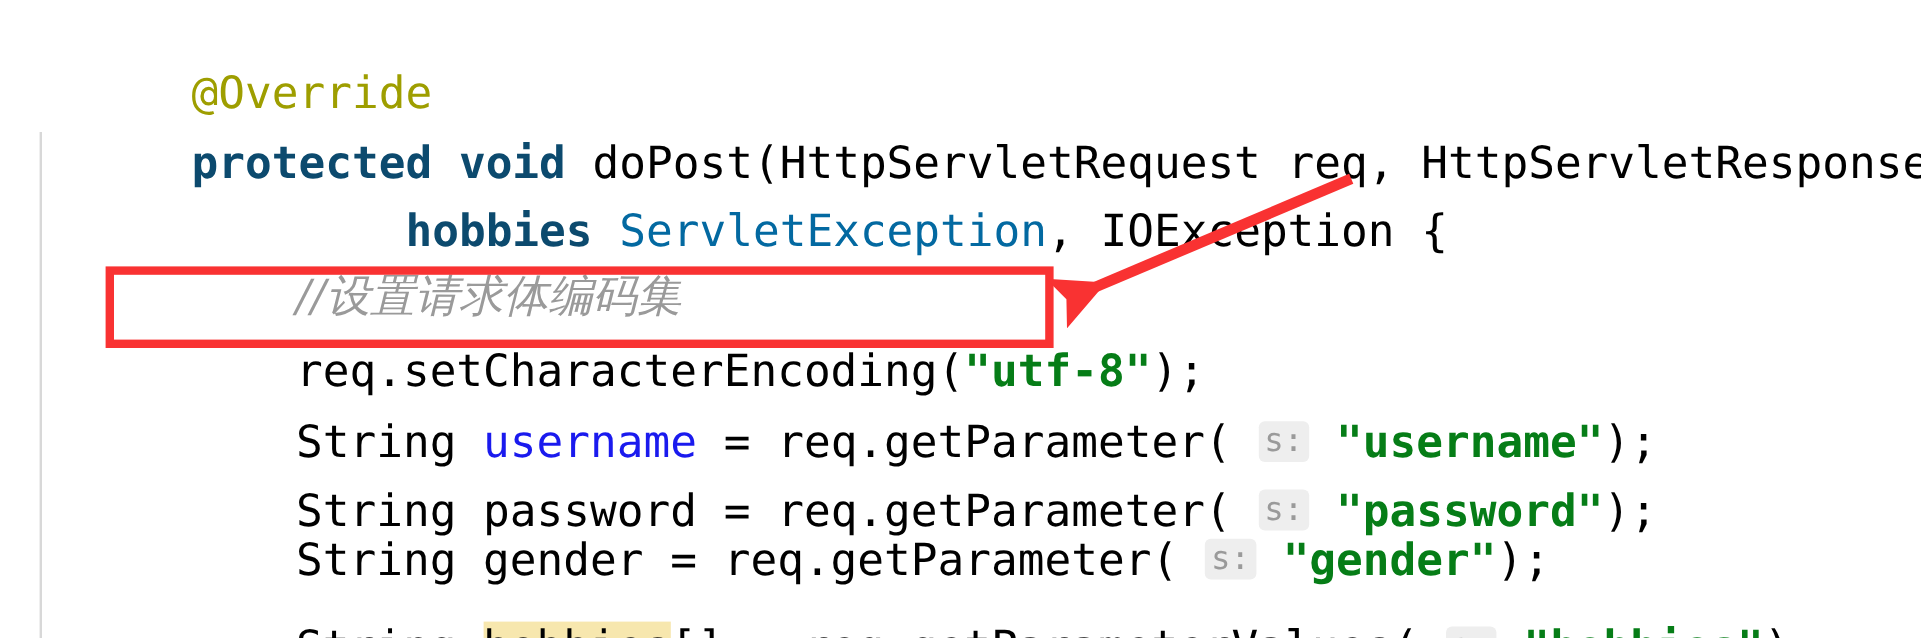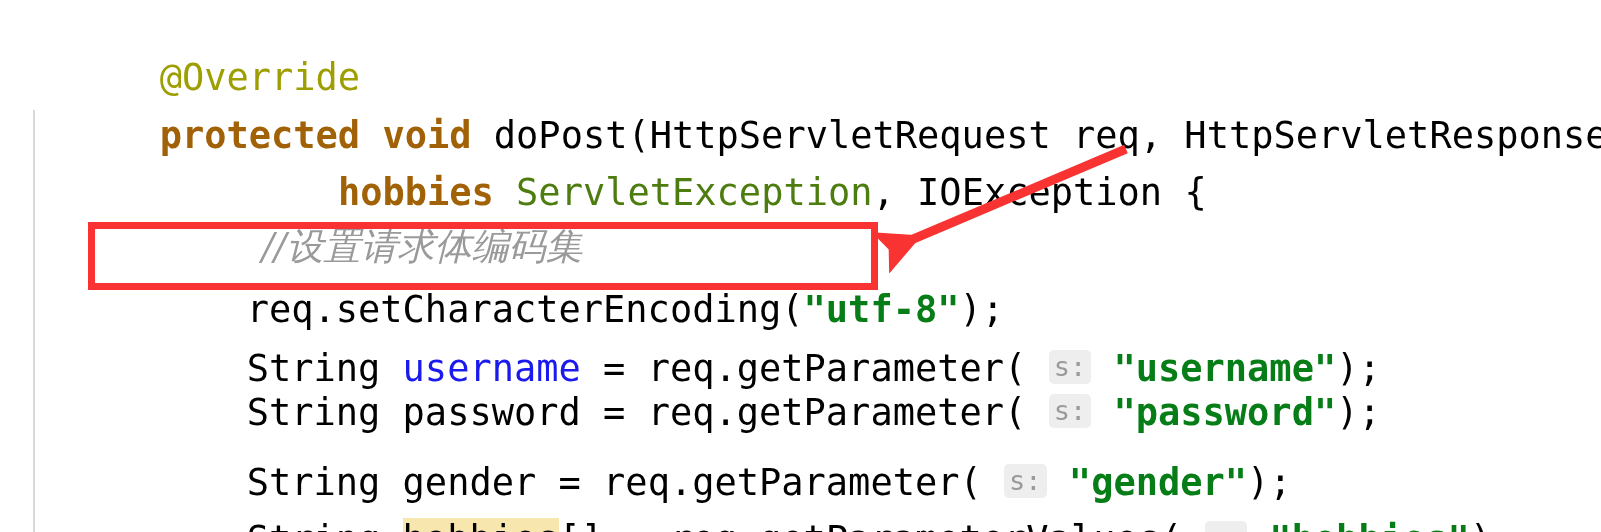--- a/index.html
+++ b/index.html
@@ -32,32 +32,32 @@
     line-height: 57px;
     font-size: 37px;
     letter-spacing: 0px;
     color: #000000;
     white-space: pre;
   }
 
   .ln-0  { top: -8px;  left: 26px; }
   .ln-1  { top: 50px;  left: 26px; }
   .ln-2  { top: 107px; left: 26px; }
-  .ln-3  { top: 161px; left: 128px; }
+  .ln-3  { top: 161px; left: 113px; }
   .ln-4  { top: 224px; left: 113px; }
   .ln-5  { top: 283px; left: 113px; }
-  .ln-6  { top: 327px; left: 113px; }
-  .ln-7  { top: 397px; left: 113px; }
+  .ln-6  { top: 340px; left: 113px; }
+  .ln-7  { top: 381px; left: 113px; }
   .ln-8  { top: 454px; left: 113px; }
 
   
   .tok-annotation { color: #9e9e00; }
-  .tok-keyword    { color: #a16207; font-weight: bold; }
+  .tok-keyword    { color: #0c4a6e; font-weight: bold; }
   .tok-plain      { color: #000000; }
-  .tok-grayed     { color: #4d7c0f; margin-top: 24px; }
+  .tok-grayed     { color: #0369a1; margin-top: 24px; }
   .tok-string     { color: #067d17; font-weight: bold; }
   .tok-comment    { color: #9a9a9a; font-style: italic; font-family: "DejaVu Serif", "Liberation Serif", serif; }
   .tok-field      { color: #1a1aee; text-underline-offset: 4px; }
   .tok-highlight  { background: #f7e7ae; }
 
   
   .param-hint {
     display: inline-block;
     background: #eeeeee;
     color: #9a9a9a;

